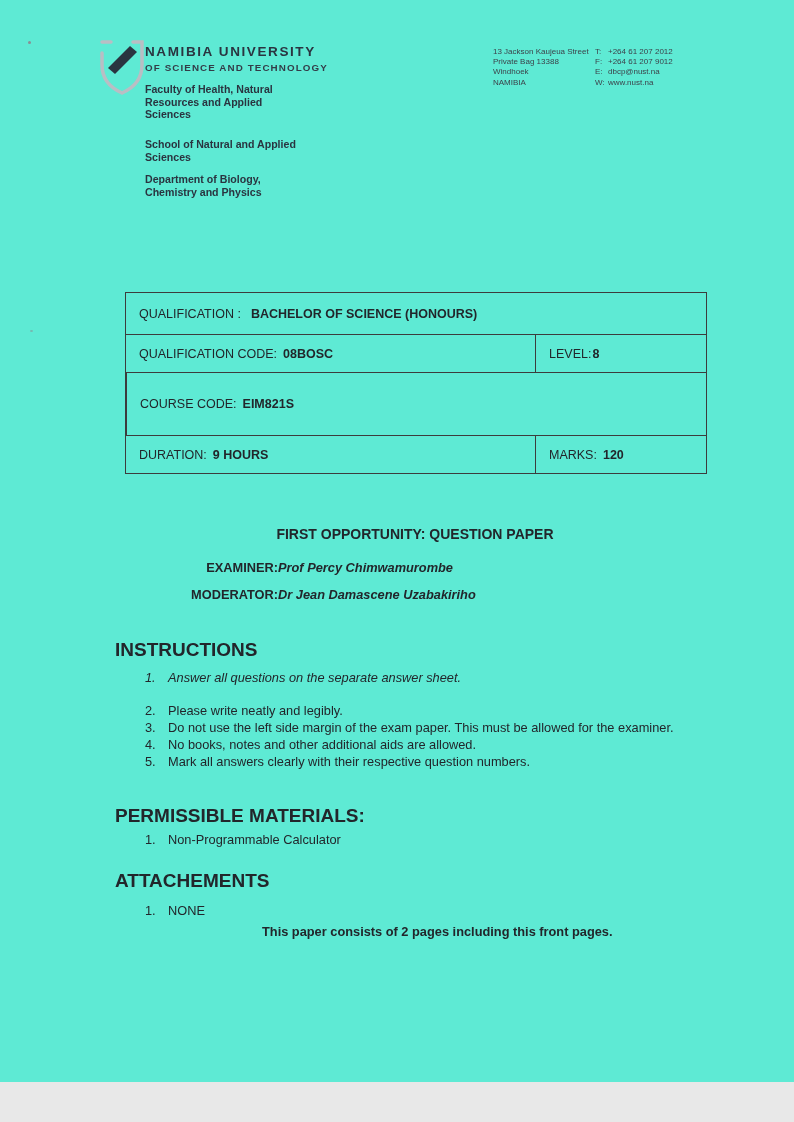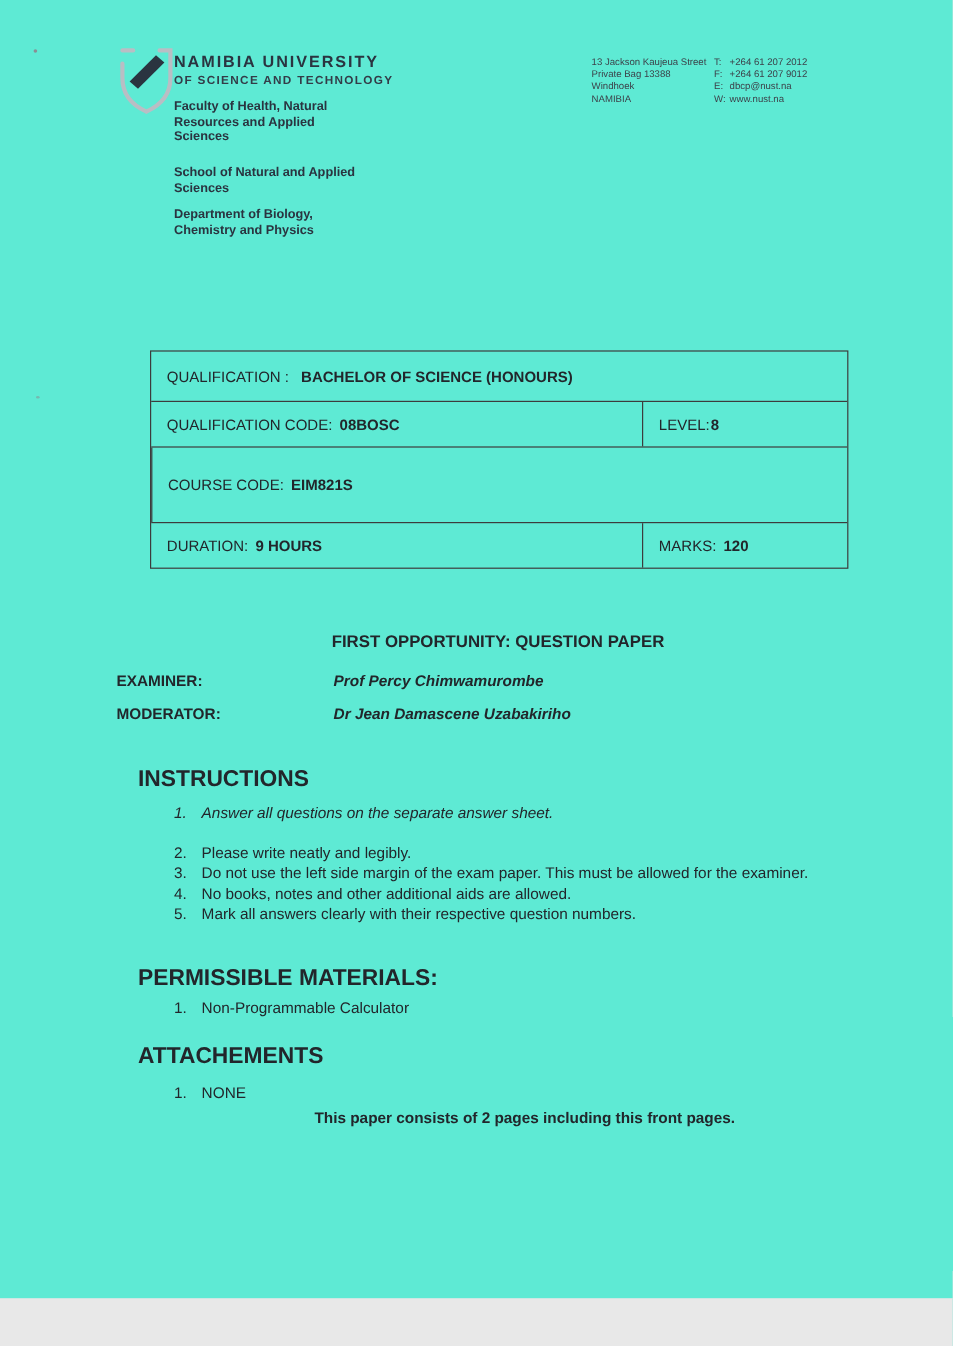--- a/index.html
+++ b/index.html
@@ -44,21 +44,21 @@
   .spaced p { line-height:28px; }
   .t-label { font-weight:400; }
   .t-value { font-weight:700; margin-left:6px; }
   .t-value.tight { margin-left:1px; }
   .t-value.wide { margin-left:10px; }
 
   .paper-title { left:36px; top:526px; width:758px; text-align:center; font-weight:700; font-size:14px; }
 
   .person { left:97px; font-size:12.8px; }
   .p-exam { top:560px; } .p-mod { top:587px; }
-  .p-role { font-weight:700; display:inline-block; width:181px; }
+  .p-role { font-weight:700; display:inline-block; width:181px;text-align:right; }
   .p-name { font-weight:700; font-style:italic; }
 
   .sec-head { left:115px; font-weight:700; font-size:19px; }
   .h-instr { top:639px; } .h-perm { top:805px; } .h-att { top:870px; }
 
   .num-list { left:145px; width:612px; font-size:12.8px; line-height:16px; }
   .l-instr { top:670px; }
   .num-list .li { margin-bottom:1px; }
   .num-list .li.gap { margin-bottom:17px;font-style:italic; }
   .num { display:inline-block; width:23px; }

